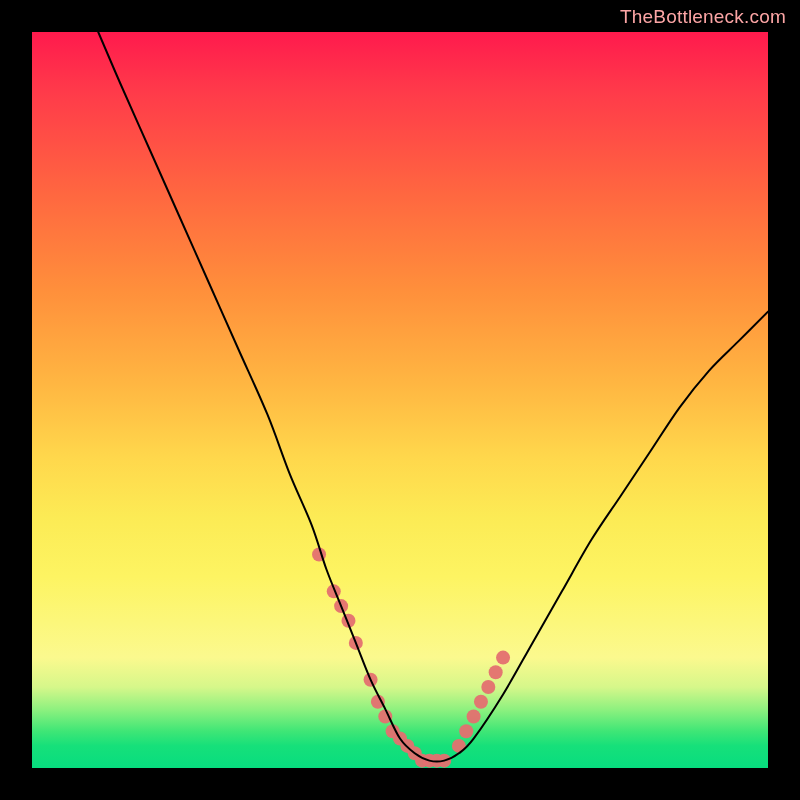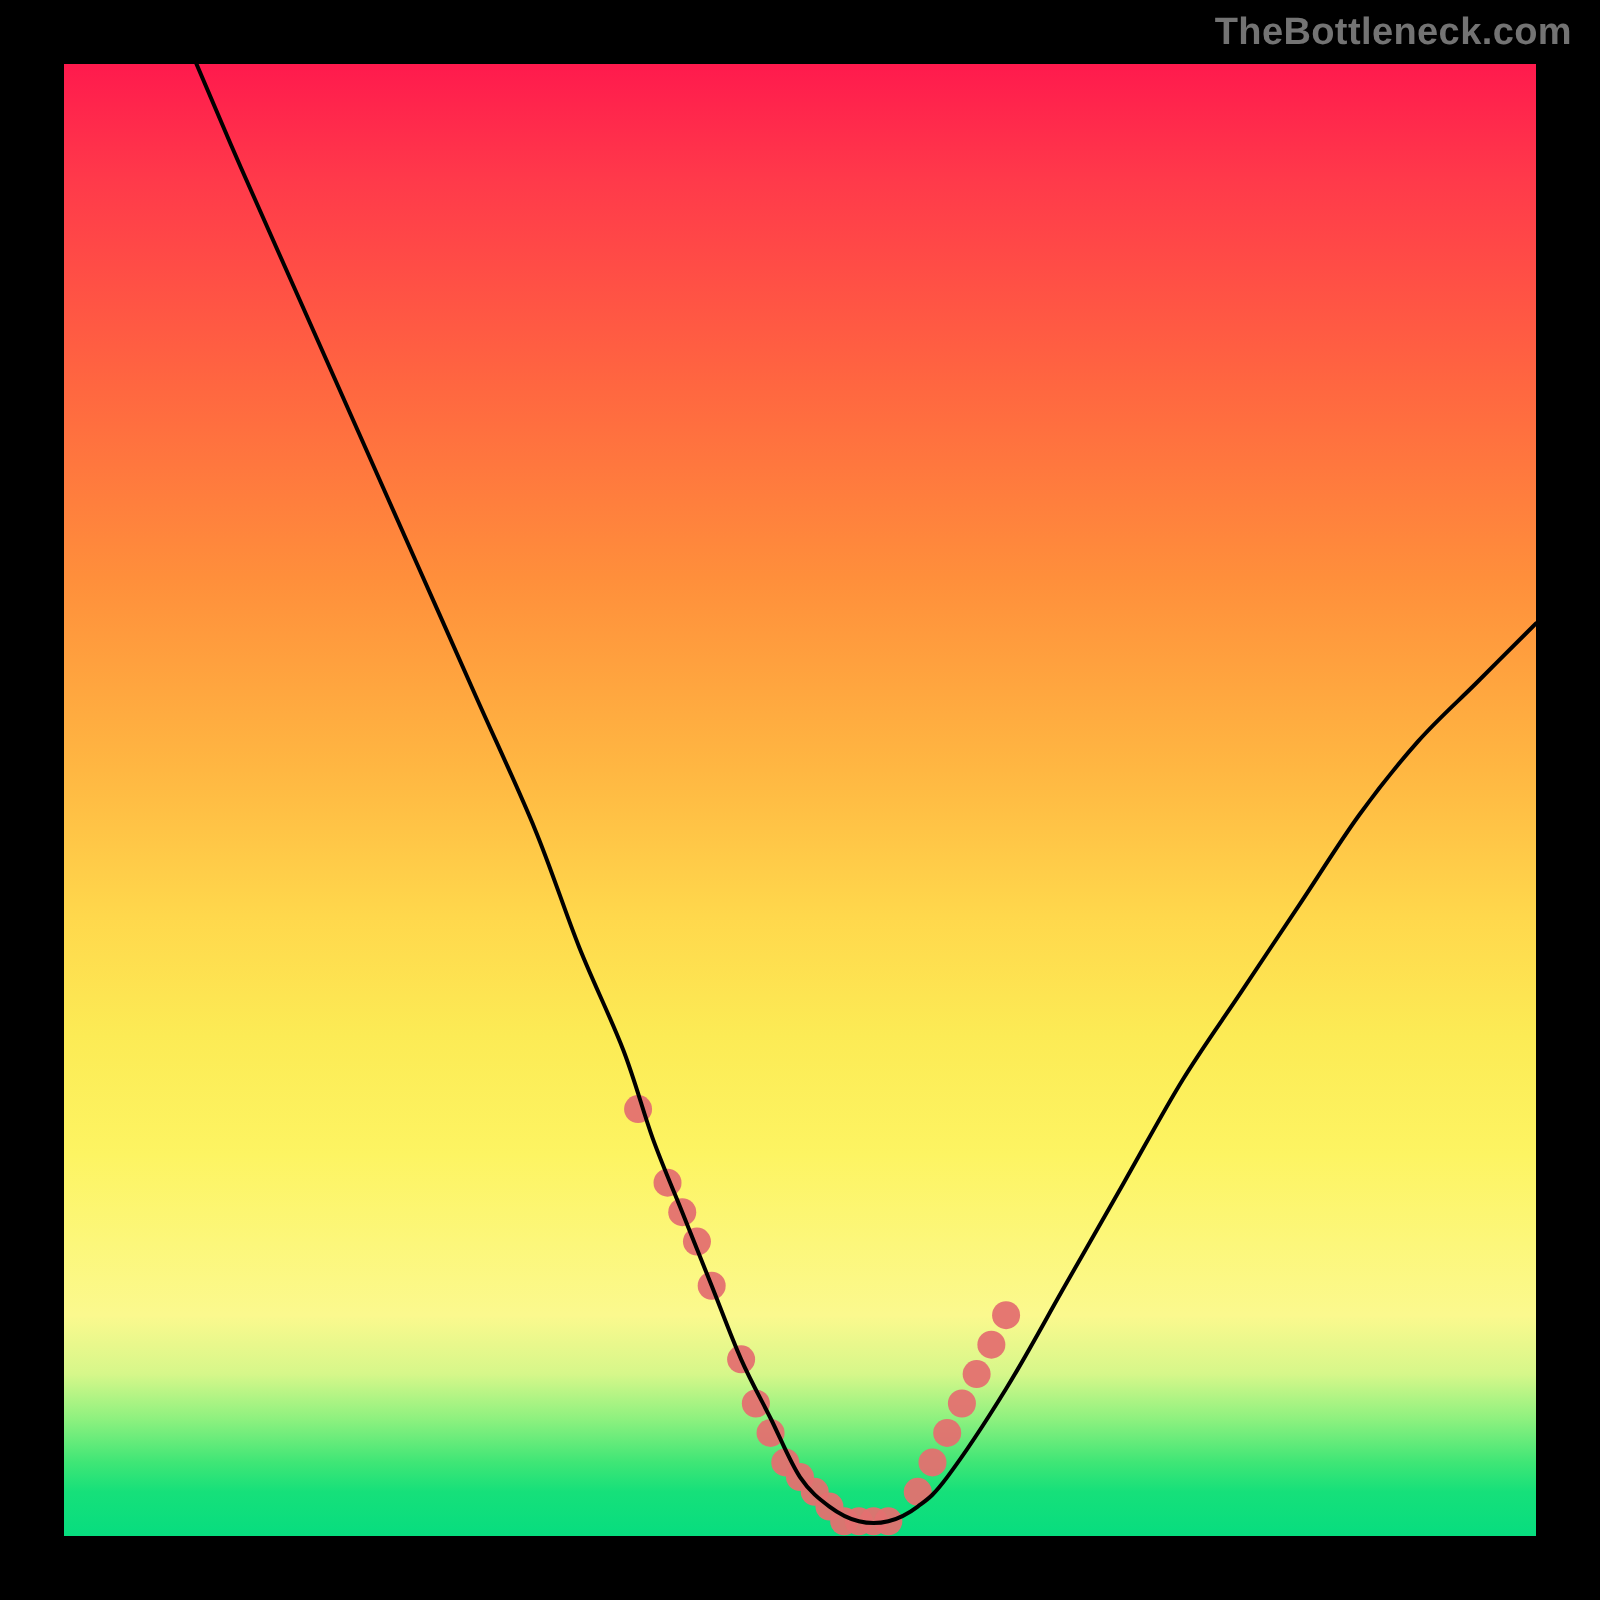--- a/index.html
+++ b/index.html
@@ -46,23 +46,23 @@
     position: absolute;
     left: 0;
     top: 0;
     width: 736px;
     height: 736px;
   }
   .watermark {
     position: absolute;
     top: 6px;
     right: 14px;
-    color: #737373;
+    color: #fca5a5;
     font-size: 19px;
-    font-weight: 700;
+    font-weight: 400;
     letter-spacing: 0.2px;
   }
 </style>
 </head>
 <body>
 
 <div class="outer">
   <div class="plot">
     <svg id="chart-svg" viewBox="0 0 736 736" preserveAspectRatio="none">
         <g>

